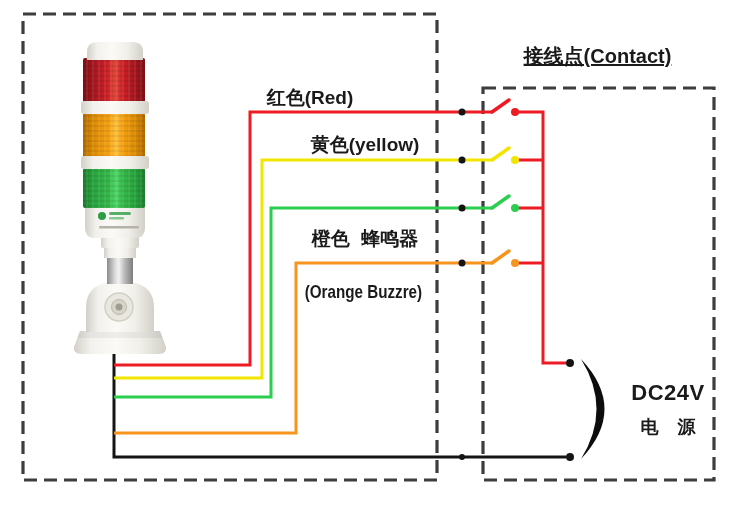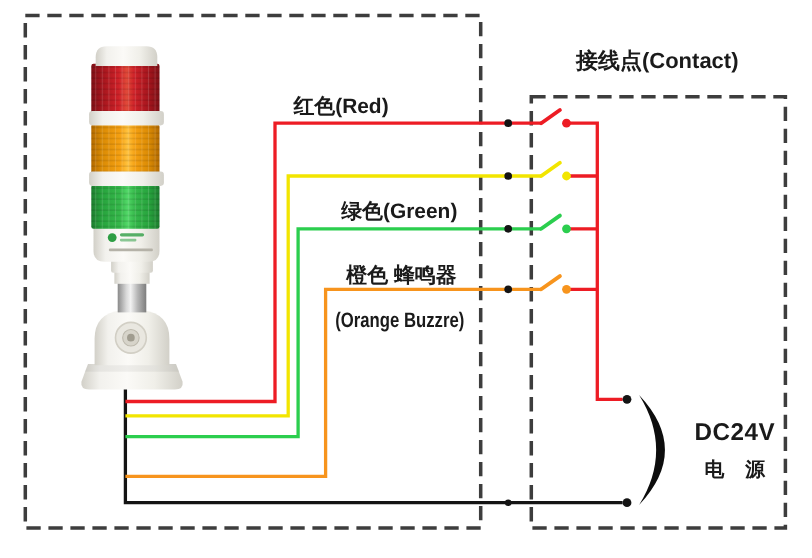--- a/index.html
+++ b/index.html
@@ -6,21 +6,21 @@
   .canvas{
     position:relative;width:738px;height:507px;background:#ffffff;overflow:hidden;
     font-family:"Liberation Sans", sans-serif;
   }
   .canvas svg{position:absolute;left:0;top:0;}
   .lbl{
     position:absolute;text-align:center;font-weight:bold;
     color:var(--color-label_text,#1a1a1a);line-height:1.15;white-space:nowrap;
   }
   .lbl-wire{font-size:19px;}
-  .lbl-title{font-size:20px;}
+  .lbl-title{font-size:20px;text-decoration:underline;}
   .lbl-dc{font-size:22px;letter-spacing:0.5px;}
   .lbl-power-cn{font-size:18px;word-spacing:14px;}
   .condensed{display:inline-block;transform:scaleX(0.8);transform-origin:center;}
   
   .stroke-red{stroke:var(--color-red,#ED1C24);}
   .stroke-yellow{stroke:var(--color-yellow,#F2E500);}
   .stroke-green{stroke:var(--color-green,#2BCE4E);}
   .stroke-orange{stroke:var(--color-orange,#F7941D);}
   .stroke-black{stroke:var(--color-black,#141414);}
   .fill-red{fill:var(--color-red,#ED1C24);}
@@ -155,21 +155,21 @@
       <rect x="83" y="168" width="62" height="40" fill="url(#ribs)"></rect>
       <rect x="81" y="101" width="68" height="13" rx="3" fill="url(#gBody)"></rect>
       <rect x="81" y="156" width="68" height="13" rx="3" fill="url(#gBody)"></rect>
       <path d="M87,60 L87,52 Q87,42 97,42 L133,42 Q143,42 143,52 L143,60 Z" fill="url(#gBody)"></path>
     </g>
   </svg>
 
   <div class="lbl lbl-title" style="left:495px;top:45px;width:205px;">接线点(Contact)</div>
 
   <div class="lbl lbl-wire" style="left:240px;top:87px;width:140px;text-align:center;">红色(Red)</div>
-  <div class="lbl lbl-wire" style="left:288px;top:182px;width:150px;">绿色(Green)</div>
-  <div class="lbl lbl-wire" style="left:290px;top:240px;width:150px;">橙色 蜂鸣器</div>
+  <div class="lbl lbl-wire" style="left:290px;top:134px;width:150px;">黄色(yellow)</div>
+  <div class="lbl lbl-wire" style="left:290px;top:230px;width:150px;font-family:Liberation Mono, monospace;">橙色 蜂鸣器</div>
   <div class="lbl lbl-wire" style="left:288px;top:281px;width:150px;">
     <span class="condensed">(Orange Buzzre)</span>
   </div>
 
   <div class="lbl lbl-dc" style="left:618px;top:380px;width:100px;">DC24V</div>
   <div class="lbl lbl-power-cn" style="left:618px;top:417px;width:100px;">电 源</div>
 </div>
 
 </body></html>

